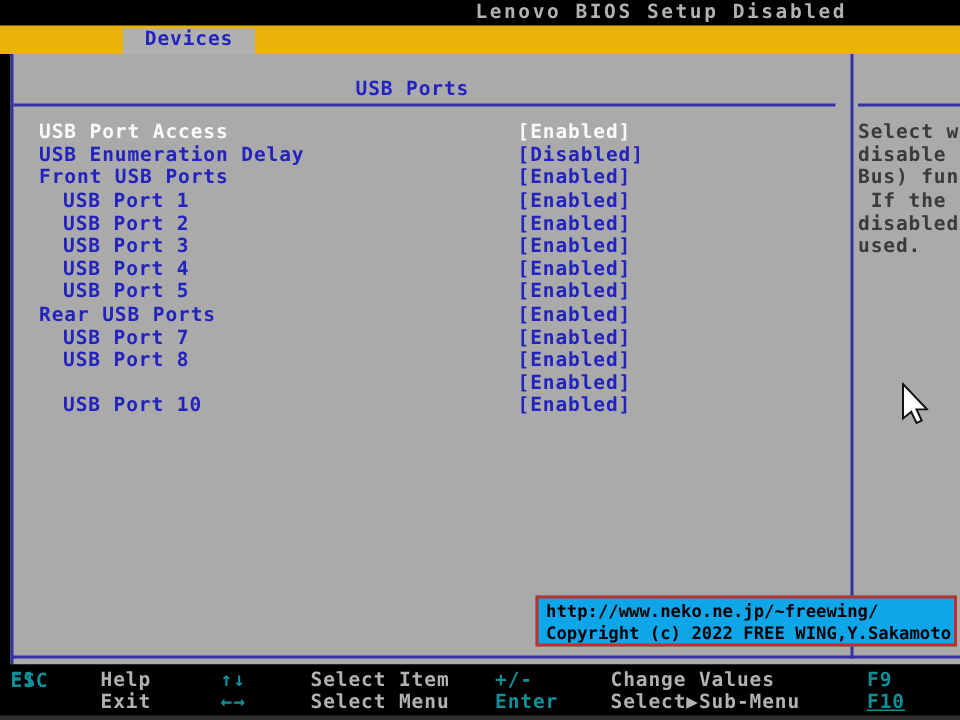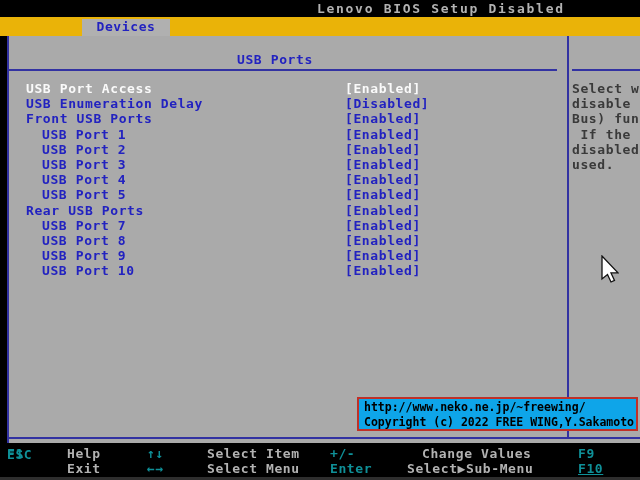--- a/index.html
+++ b/index.html
@@ -83,21 +83,21 @@
         <div class="row"><span class="label">USB Enumeration Delay</span><span class="value">[Disabled]</span></div>
         <div class="row"><span class="label">Front USB Ports</span><span class="value">[Enabled]</span></div>
         <div class="row indent"><span class="label">USB Port 1</span><span class="value">[Enabled]</span></div>
         <div class="row indent"><span class="label">USB Port 2</span><span class="value">[Enabled]</span></div>
         <div class="row indent"><span class="label">USB Port 3</span><span class="value">[Enabled]</span></div>
         <div class="row indent"><span class="label">USB Port 4</span><span class="value">[Enabled]</span></div>
         <div class="row indent"><span class="label">USB Port 5</span><span class="value">[Enabled]</span></div>
         <div class="row"><span class="label">Rear USB Ports</span><span class="value">[Enabled]</span></div>
         <div class="row indent"><span class="label">USB Port 7</span><span class="value">[Enabled]</span></div>
         <div class="row indent"><span class="label">USB Port 8</span><span class="value">[Enabled]</span></div>
-        <div class="row indent"><span class="label">USB Port 9</span><span class="value">[Enabled]</span></div>
+        <div class="row indent"><span class="value">[Enabled]</span></div>
         <div class="row indent"><span class="label">USB Port 10</span><span class="value">[Enabled]</span></div>
       </div>
 
     <div id="helplines">
         <div class="hline">Select w</div>
         <div class="hline">disable </div>
         <div class="hline">Bus) fun</div>
         <div class="hline"> If the </div>
         <div class="hline">disabled</div>
         <div class="hline">used.</div>
@@ -107,21 +107,21 @@
   <div id="copyrightbox"><span>http://www.neko.ne.jp/~freewing/</span>
 <span>Copyright (c) 2022 FREE WING,Y.Sakamoto</span></div>
 
   <div id="footer">
     <div class="strip"></div>
   <div class="cell key" style="left: 7px; top: 3px;">F1</div>
       <div class="cell lbl" style="left: 67px; top: 3px;">Help</div>
       <div class="cell key" style="left: 147px; top: 3px;">↑↓</div>
       <div class="cell lbl" style="left: 207px; top: 3px;">Select Item</div>
       <div class="cell key" style="left: 330px; top: 3px;">+/-</div>
-      <div class="cell lbl" style="left: 407px; top: 3px; margin-left: 15px;">Change Values</div>
+      <div class="cell lbl" style="left: 407px; top: 3px;">Change Values</div>
       <div class="cell key" style="left: 578px; top: 3px;">F9</div>
       <div class="cell key" style="left: 7px; top: 4px;">ESC</div>
       <div class="cell lbl" style="left: 67px; top: 18px;">Exit</div>
       <div class="cell key" style="left: 147px; top: 18px;">←→</div>
       <div class="cell lbl" style="left: 207px; top: 18px;">Select Menu</div>
       <div class="cell key" style="left: 330px; top: 18px;">Enter</div>
       <div class="cell lbl" style="left: 407px; top: 18px;">Select▶Sub-Menu</div>
       <div class="cell key" style="left: 578px; top: 18px; text-decoration: underline;">F10</div>
     </div>
 

